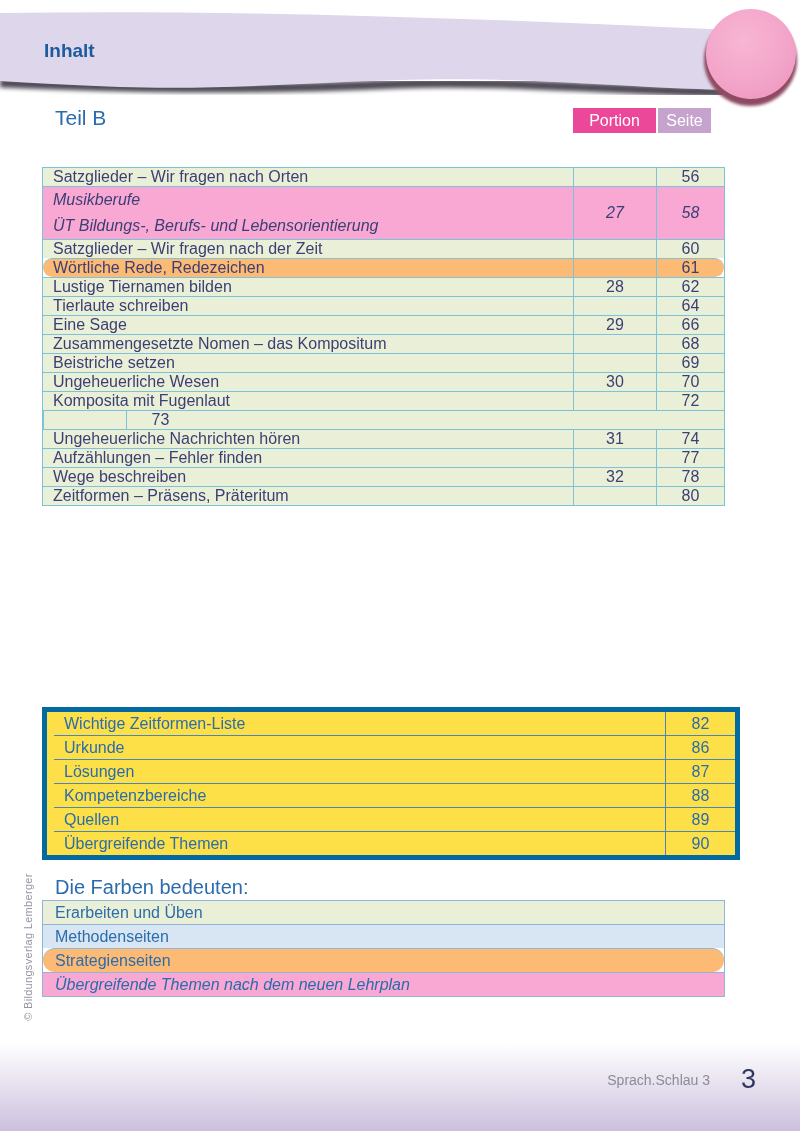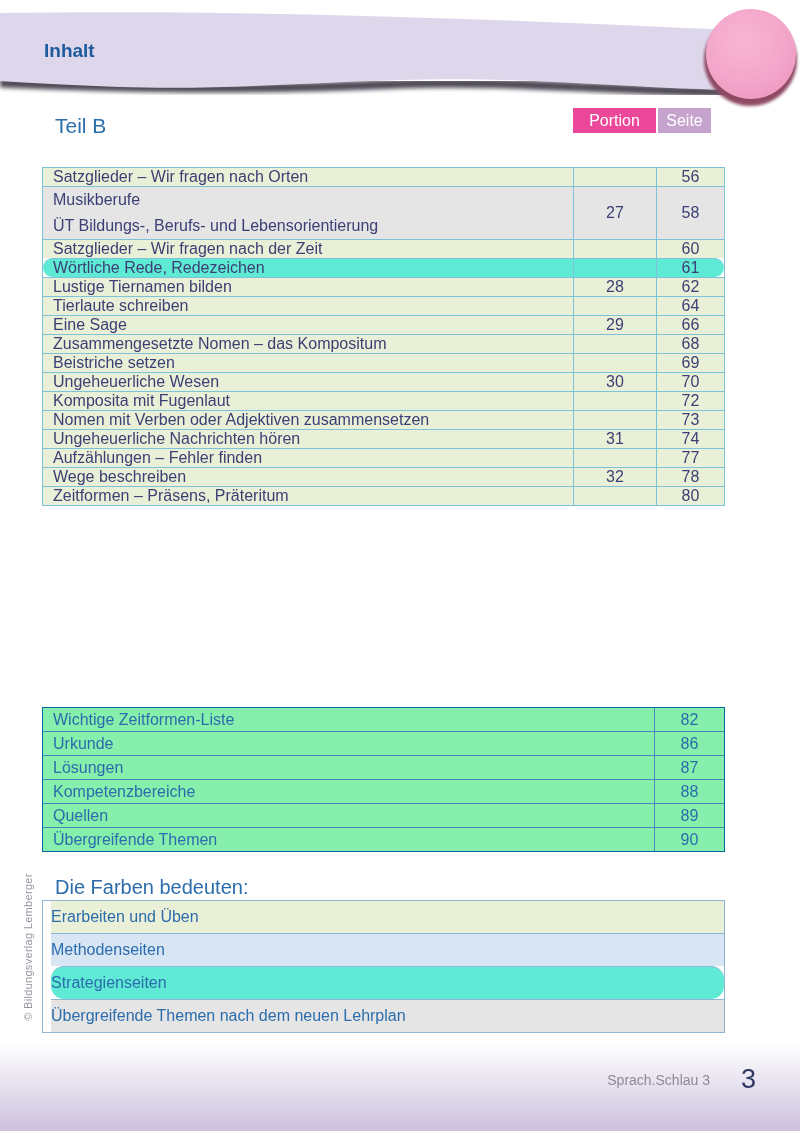--- a/index.html
+++ b/index.html
@@ -9,57 +9,57 @@
   
   .banner-svg{position:absolute;left:0;top:0;width:800px;height:110px;}
   .inhalt-title{position:absolute;left:44px;top:40px;font-size:19px;font-weight:bold;color:#1d5a9e;}
 
   .circle-shadow{position:absolute;left:704px;top:14px;width:93px;height:92px;border-radius:50%;
                  background:#8e4a63;filter:blur(1.5px);}
   .pink-circle{position:absolute;left:706px;top:9px;width:90px;height:90px;border-radius:50%;
                background:radial-gradient(circle at 42% 35%, #f8b6d4 0%, #f3a5c9 55%, #ee97c0 85%, #e287b2 100%);}
 
   
-  .section-title{position:absolute;left:55px;top:106px;font-size:21px;color:#2a6cac;margin-top:8px;}
+  .section-title{position:absolute;left:55px;top:106px;font-size:21px;color:#2a6cac;}
   .chip{position:absolute;top:108px;height:25px;display:flex;align-items:center;justify-content:center;
         color:#ffffff;font-size:16px;}
   .chip-portion{left:573px;width:83px;background:#ec4899;}
   .chip-seite{left:658px;width:53px;background:#c5a3cd;}
 
   
   .color-green{background:#eaf0d7;}
-  .color-purple{background:#e5e5e5;}
-  .color-yellow{background:#5eead4;border-radius:13px;}
+  .color-purple{background:#f9a8d4;font-style:italic;}
+  .color-yellow{background:#fdba74;border-radius:13px;}
   .color-blue{background:#d8e5f3;}
 
   
   #toc-table{position:absolute;left:42px;top:167px;width:681px;border:1px solid #7cc3da;}
   .trow{display:flex;border-top:1px solid #7cc3da;}
   .trow:first-child{border-top:none;}
   .h26{height:18px;}
   .h52{height:52px;}
   .c-title{flex:1;padding-left:10px;display:flex;flex-direction:column;justify-content:space-around;
            color:#3b3f74;font-size:16px;line-height:1.15;}
   .c-portion{width:82px;border-left:1px solid #7cc3da;display:flex;align-items:center;justify-content:center;
              color:#3b3f74;font-size:16px;}
   .c-page{width:67px;border-left:1px solid #7cc3da;display:flex;align-items:center;justify-content:center;
           color:#3b3f74;font-size:16px;}
 
   
-  #appendix-table{position:absolute;left:42px;top:707px;width:681px;border:1px solid #0369a1;background:#86efac;}
+  #appendix-table{position:absolute;left:42px;top:707px;width:681px;border:5px solid #0369a1;background:#fde047;padding-left:7px;}
   .arow{display:flex;height:23px;border-top:1px solid #4b86b8;color:#2b6cac;font-size:16px;align-items:center;}
   .arow:first-child{border-top:none;}
   .a-title{flex:1;padding-left:10px;}
   .a-page{width:69px;align-self:stretch;border-left:1px solid #4b86b8;display:flex;align-items:center;justify-content:center;}
 
   
   .legend-heading{position:absolute;left:55px;top:876px;font-size:20px;color:#2b6cac;}
   #legend-table{position:absolute;left:42px;top:900px;width:681px;border:1px solid #8fb6d6;}
-  .lrow{height:32px;border-top:1px solid #8fb6d6;display:flex;align-items:center;
-        color:#2b6cac;font-size:16px;margin-left:8px;}
+  .lrow{height:23px;border-top:1px solid #8fb6d6;display:flex;align-items:center;padding-left:12px;
+        color:#2b6cac;font-size:16px;}
   .lrow:first-child{border-top:none;}
 
   
   .copyright-wrap{position:absolute;left:20px;top:860px;width:16px;height:175px;}
   .copyright-text{position:absolute;left:8px;top:87px;width:175px;transform:translate(-50%,-50%) rotate(-90deg);
                   font-size:11px;color:#98959f;white-space:nowrap;text-align:center;letter-spacing:0.3px;}
   .footer-gradient{position:absolute;left:0;bottom:0;width:800px;height:88px;
                    background:linear-gradient(to bottom, rgba(204,192,221,0) 0%, #ccc0dd 100%);}
   .footer-book{position:absolute;top:1072px;right:90px;font-size:14px;color:#8d8a98;}
   .footer-page{position:absolute;top:1064px;right:44px;font-size:27px;color:#2f3763;}
@@ -157,23 +157,20 @@
       <div class="c-page">70</div>
     </div>
     <div class="trow color-green h26">
       <div class="c-title">
         <div>Komposita mit Fugenlaut</div>
       </div>
       <div class="c-portion"></div>
       <div class="c-page">72</div>
     </div>
     <div class="trow color-green h26">
-      <div class="c-title">
-        <div>Nomen mit Verben oder Adjektiven zusammensetzen</div>
-      </div>
       <div class="c-portion"></div>
       <div class="c-page">73</div>
     </div>
     <div class="trow color-green h26">
       <div class="c-title">
         <div>Ungeheuerliche Nachrichten hören</div>
       </div>
       <div class="c-portion">31</div>
       <div class="c-page">74</div>
     </div>

